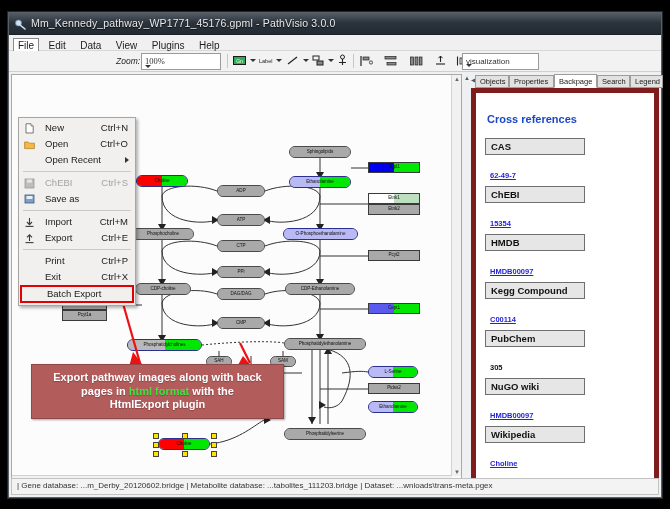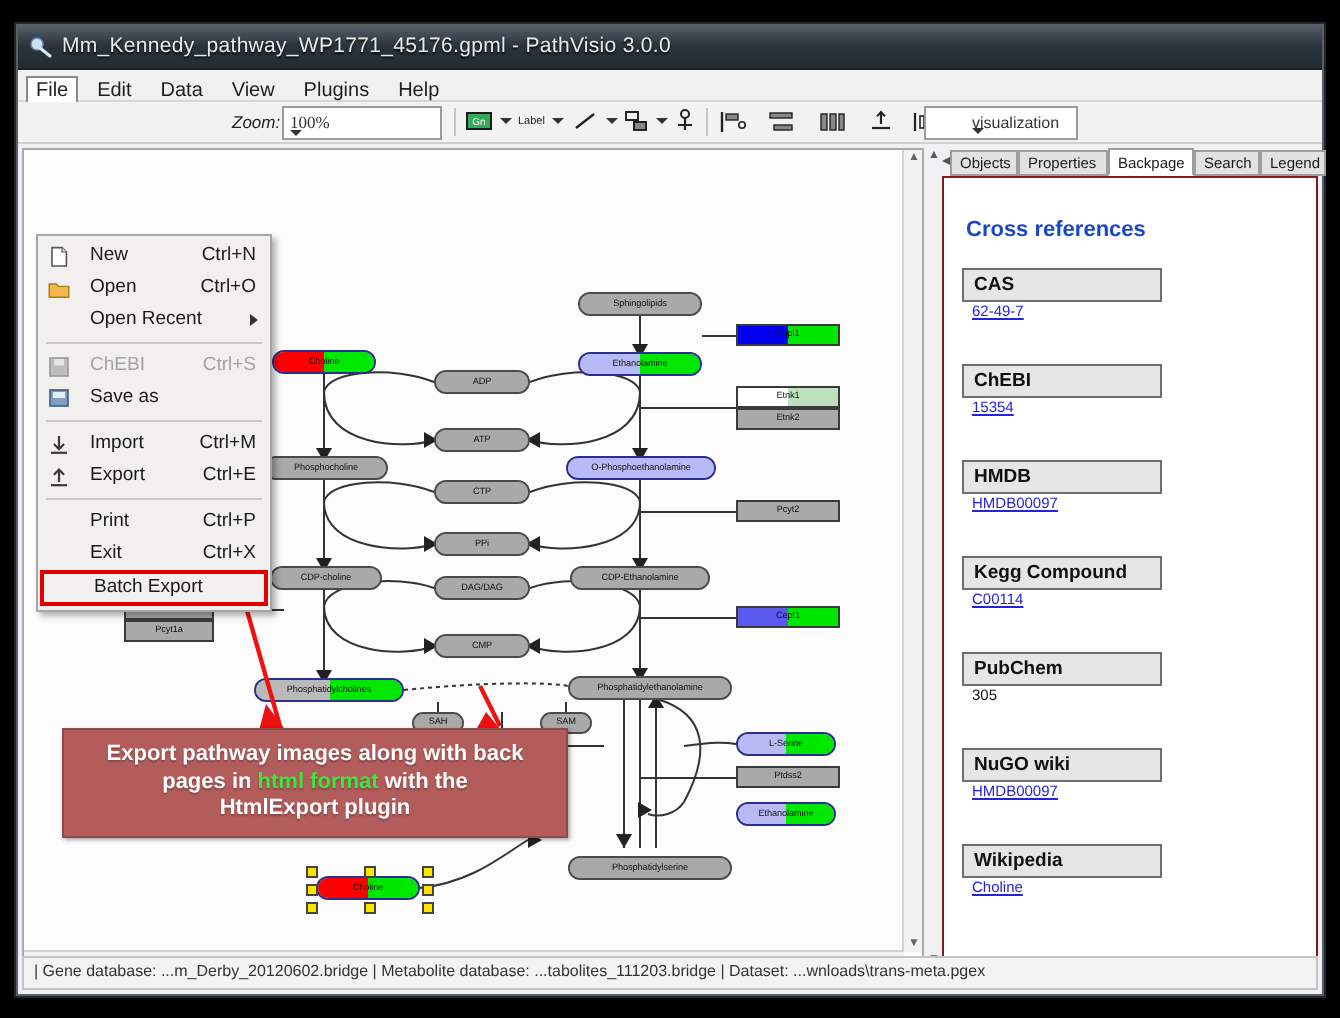--- a/index.html
+++ b/index.html
@@ -34,21 +34,21 @@
   .zoomBox{position:absolute;left:132px;top:2px;width:78px;height:15px;background:#fff;
      border:1px solid #9a9a9a;}
   .zoomBox span{position:absolute;left:3px;top:2px;font-size:8.5px;color:#333;font-family:Liberation Serif, serif;}
   .zoomBox .cv{position:absolute;right:3px;top:6px;}
   .tsep{position:absolute;top:3px;width:1px;height:14px;background:#c6c6c6;}
   .tbtn{position:absolute;top:2px;height:15px;display:flex;align-items:center;}
   .caret{width:0;height:0;border-left:3px solid transparent;border-right:3px solid transparent;
      border-top:3.5px solid #333;display:inline-block;}
   .visBox{position:absolute;left:453px;top:2px;width:75px;height:15px;background:#fff;
      border:1px solid #9a9a9a;}
-  .visBox span{position:absolute;left:3px;top:2.5px;font-size:8px;color:#333;margin-left:20px;}
+  .visBox span{position:absolute;left:3px;top:2.5px;font-size:8px;color:#333;}
   .visBox .cv{position:absolute;right:3px;top:6px;}
 
   
   .body{position:relative;height:423px;background:#eff0f1;}
   .canvasWrap{position:absolute;left:2px;top:2px;width:449px;height:410px;background:#fff;
      border:1px solid #a9a9a9;overflow:hidden;}
   .canvas{position:absolute;left:0;top:0;width:449px;height:410px;background:#fcfcfc;}
 
   
   .cvScrollV{position:absolute;right:0;top:0;width:9px;bottom:9px;background:#f1f1f1;
@@ -98,27 +98,27 @@
      border-top:3px solid transparent;border-bottom:3px solid transparent;border-left:4px solid #333;}
 
   
   .rpanel{position:absolute;right:2px;top:2px;width:196px;height:410px;background:#eff0f1;}
   .tabrow{position:relative;height:14px;margin-left:8px;}
   .tab{position:absolute;top:1px;height:13px;line-height:12px;font-size:7.5px;color:#1a1a1a;
      background:#e2e2e2;border:1px solid #9d9d9d;padding:0 4px;box-sizing:border-box;}
   .tab.sel{background:#fff;top:0;height:14px;line-height:13px;border-bottom-color:#fff;z-index:3;}
   .tabLeftArrow{position:absolute;left:0;top:2px;font-size:6px;color:#555;}
   .rbody{position:absolute;left:8px;top:14px;right:0;bottom:0;background:#fff;
-     border:1px solid #7f1d1d;overflow:hidden;padding-left:38px;}
+     border:5px solid #7f1d1d;overflow:hidden;padding-left:38px;}
   .xrefTitle{position:absolute;left:11px;top:20px;font-size:11px;font-weight:bold;color:#1947c8;}
   .xgroup{position:absolute;left:9px;width:100px;}
   .xhead{height:17px;background:#e6e6e6;border:1px solid #6f6f6f;font-size:9.5px;
      font-weight:bold;color:#111;display:flex;align-items:center;padding-left:5px;
      box-sizing:border-box;}
-  .xval{margin-top:0;padding-left:5px;font-size:7.5px;font-weight:normal;color:#2323dd;
+  .xval{margin-top:16px;padding-left:5px;font-size:7.5px;font-weight:bold;color:#2323dd;
      text-decoration:underline;}
   .xval.plain{color:#111;text-decoration:none;}
   .expr{position:absolute;left:9px;font-size:9.5px;font-weight:bold;color:#111;}
   .panelScroll{position:absolute;left:0;top:0;width:7px;bottom:0;background:#eff0f1;}
   .panelScrollTop{position:absolute;left:1px;top:1px;font-size:6px;color:#555;}
   .panelScrollBot{position:absolute;left:1px;bottom:1px;font-size:6px;color:#555;}
 
   
   .status{position:absolute;left:2px;right:2px;bottom:2px;height:15px;background:#f3f3f3;
      border:1px solid #c3c3c3;}

